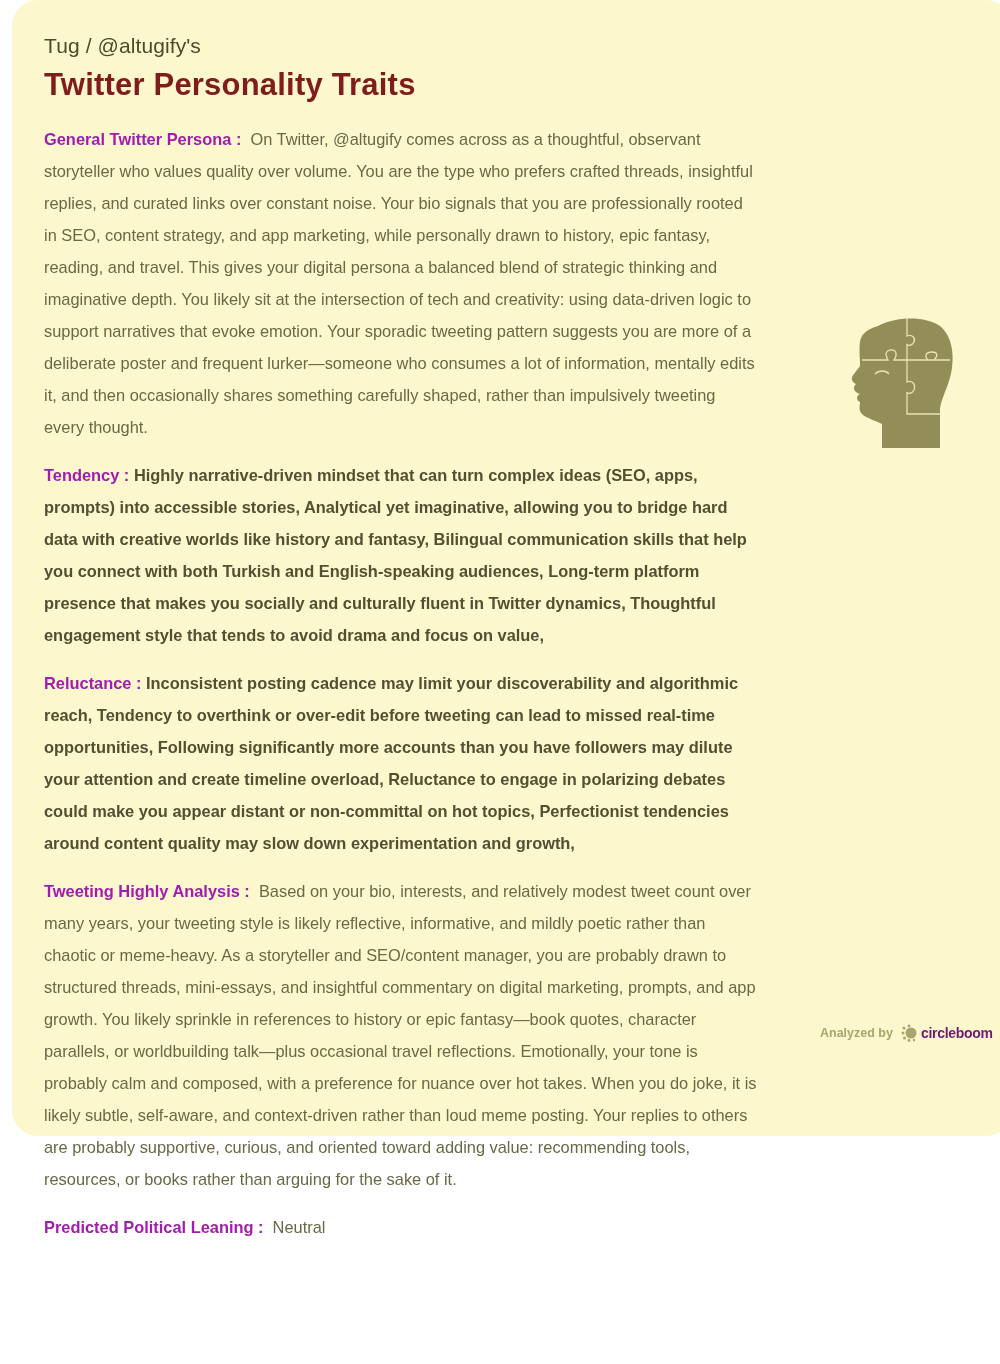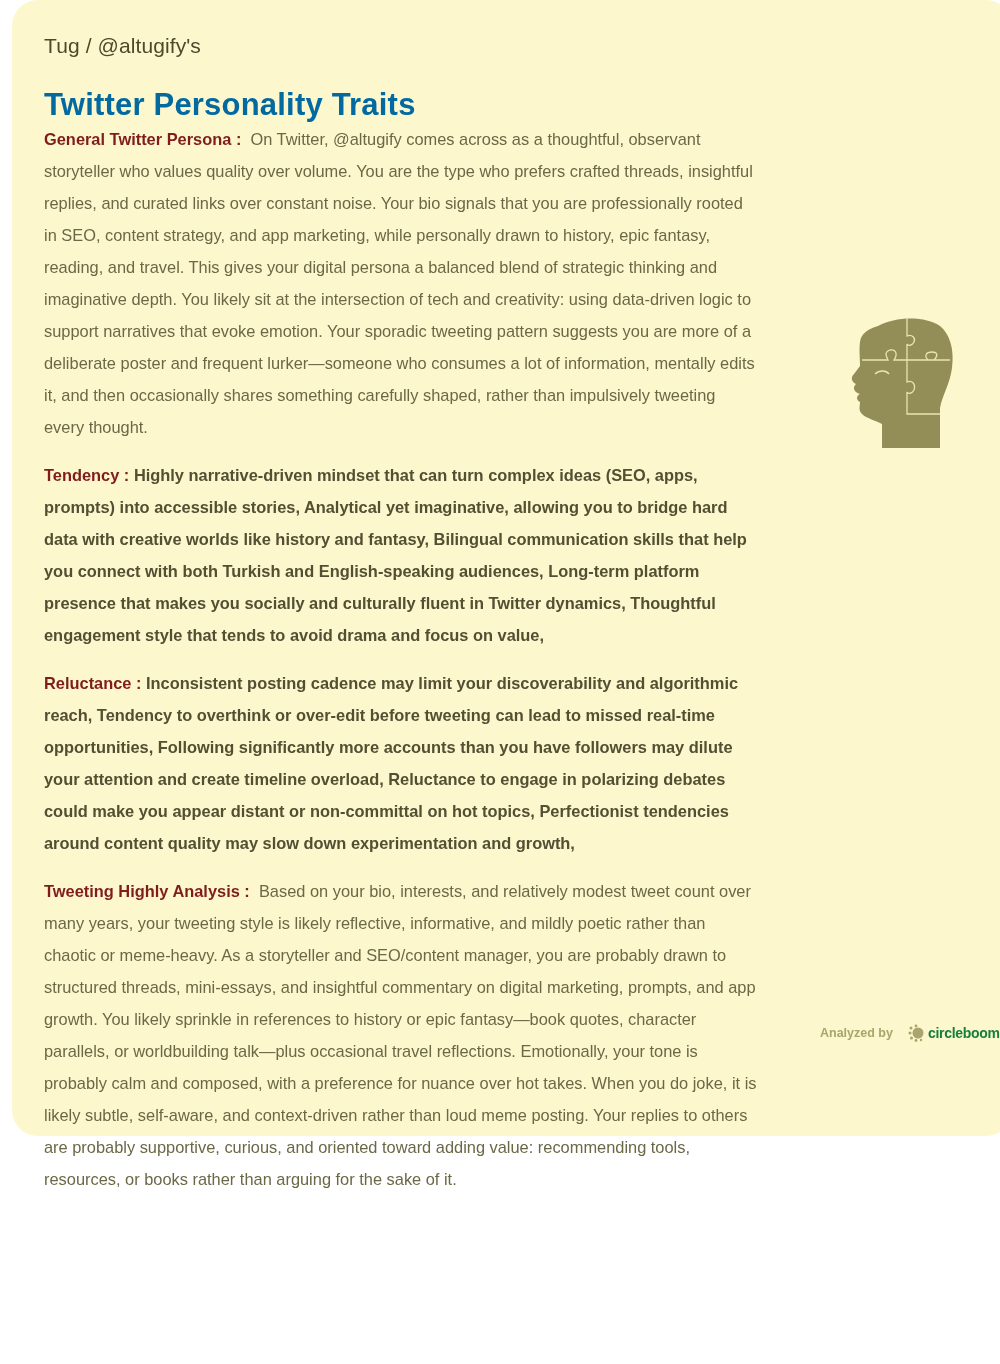--- a/index.html
+++ b/index.html
@@ -28,39 +28,38 @@
       color: #4d4a2c;
       letter-spacing: 0.1px;
       font-weight: normal;
     }
     .title {
       position: absolute;
       left: 32px;
       top: 67px;
       font-size: 31px;
       font-weight: bold;
-      color: #0369a1;
+      color: #7f1d1d;
       letter-spacing: 0.2px;
-      margin-top: 20px;
     }
     .content {
       position: absolute;
       left: 32px;
       top: 123px;
       width: 716px;
     }
     .section {
       font-size: 16.4px;
       line-height: 32px;
       color: #6b6846;
       margin-bottom: 16px;
     }
     .section .label {
       font-weight: bold;
-      color: #7f1d1d;
+      color: #a21caf;
     }
     .section.bold-body .body {
       font-weight: bold;
       color: #524f33;
     }
     .section .body {
       color: #6b6846;
     }
     .head-illustration {
       position: absolute;
@@ -68,32 +67,32 @@
       top: 316px;
       width: 106px;
       height: 134px;
     }
     .analyzed {
       position: absolute;
       left: 808px;
       top: 1024px;
       display: flex;
       align-items: center;
-      gap: 15px;
+      gap: 8px;
       color: #a9a56c;
       font-size: 12.5px;
       font-weight: bold;
     }
     .brand {
       display: flex;
       align-items: center;
       gap: 2px;
       font-size: 14px;
       font-weight: bold;
-      color: #15803d;
+      color: #701a75;
       letter-spacing: -0.3px;
     }
     .political {
       font-size: 16.4px;
       line-height: 32px;
     }
   </style>
 </head>
 <body>
 
@@ -117,20 +116,24 @@
     <p class="section bold-body">
       <span class="label">Reluctance :</span>
       <span class="body">Inconsistent posting cadence may limit your discoverability and algorithmic reach,  Tendency to overthink or over-edit before tweeting can lead to missed real-time opportunities,  Following significantly more accounts than you have followers may dilute your attention and create timeline overload,  Reluctance to engage in polarizing debates could make you appear distant or non-committal on hot topics,  Perfectionist tendencies around content quality may slow down experimentation and growth,</span>
     </p>
 
     <p class="section">
       <span class="label">Tweeting Highly Analysis :</span>&nbsp;
       <span class="body">Based on your bio, interests, and relatively modest tweet count over many years, your tweeting style is likely reflective, informative, and mildly poetic rather than chaotic or meme-heavy. As a storyteller and SEO/content manager, you are probably drawn to structured threads, mini-essays, and insightful commentary on digital marketing, prompts, and app growth. You likely sprinkle in references to history or epic fantasy—book quotes, character parallels, or worldbuilding talk—plus occasional travel reflections. Emotionally, your tone is probably calm and composed, with a preference for nuance over hot takes. When you do joke, it is likely subtle, self-aware, and context-driven rather than loud meme posting. Your replies to others are probably supportive, curious, and oriented toward adding value: recommending tools, resources, or books rather than arguing for the sake of it.</span>
     </p>
 
+    <p class="section political">
+      <span class="label">Predicted Political Leaning :</span>&nbsp;
+      <span class="body">Neutral</span>
+    </p>
   </div>
 
   <div class="head-illustration">
     <svg width="106" height="134" viewBox="0 0 106 134" xmlns="http://www.w3.org/2000/svg">
 
       <path d="M30 10 C48 0 78 0 92 10 C104 20 106 38 104 52 C102 68 94 80 92 92 L92 132 L34 132 L34 108 C26 104 18 102 14 98 C10 94 12 90 12 86 C8 84 8 80 12 78 C6 76 4 72 8 68 C4 66 2 62 6 58 L12 50 C12 40 10 26 14 20 C18 14 24 12 30 10 Z" fill="#938d58"></path>
 
       <path d="M14 44 L40 44 C38 40 36 36 42 34 C48 33 50 38 46 44 L102 44" stroke="#e9e3b0" stroke-width="1.3" fill="none"></path>
       <path d="M59 2 L59 20 C64 18 68 22 66 26 C64 30 60 30 59 28 L59 66 C64 64 68 68 66 74 C64 78 60 78 59 76 L59 98 L92 98" stroke="#e9e3b0" stroke-width="1.3" fill="none"></path>
       <path d="M80 44 C76 40 78 36 84 36 C90 36 90 40 86 44" stroke="#e9e3b0" stroke-width="1.3" fill="none"></path>

